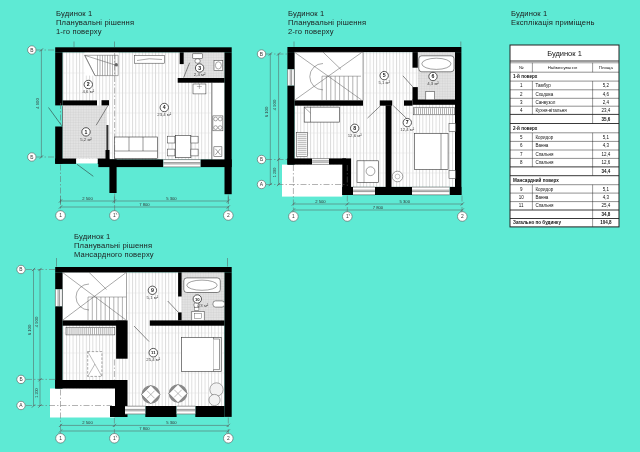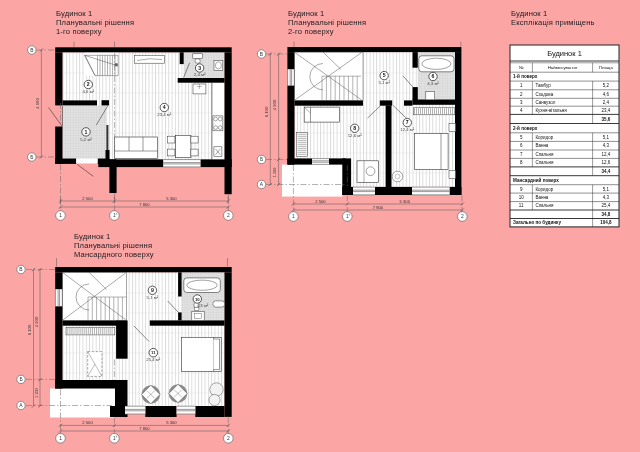--- a/index.html
+++ b/index.html
@@ -1,15 +1,15 @@
 <!DOCTYPE html>
 <html><head><meta charset="utf-8"><style>
 html,body{margin:0;padding:0;background:#fff;}
 *{font-family:"Liberation Sans",sans-serif;}
-.pg{position:relative;width:640px;height:452px;background:#fca5a5;overflow:hidden;}
+.pg{position:relative;width:640px;height:452px;background:#5eead4;overflow:hidden;}
 .t{position:absolute;color:#1c1c1c;font-size:7.6px;line-height:9px;letter-spacing:0.15px;white-space:pre;}
 </style></head><body>
 <div class="pg">
 
 <div class="t" style="left:56px;top:9px;">Будинок 1
 Планувальні рішення
 1-го поверху</div>
 
 <div class="t" style="left:288px;top:9px;">Будинок 1
 Планувальні рішення

